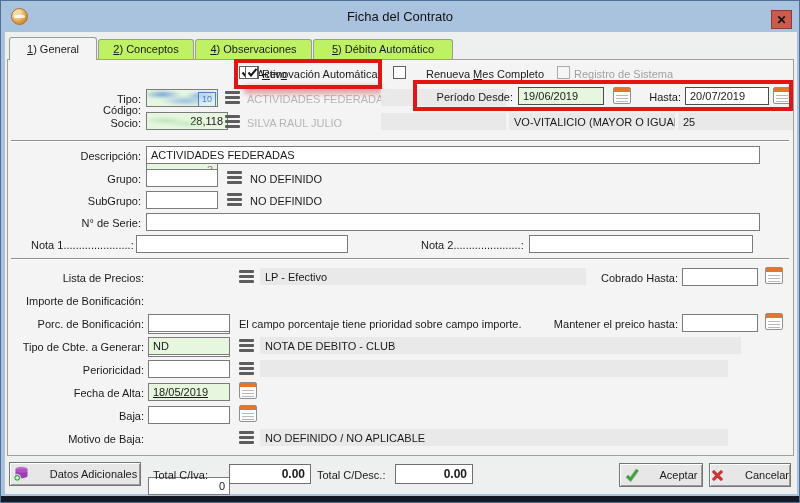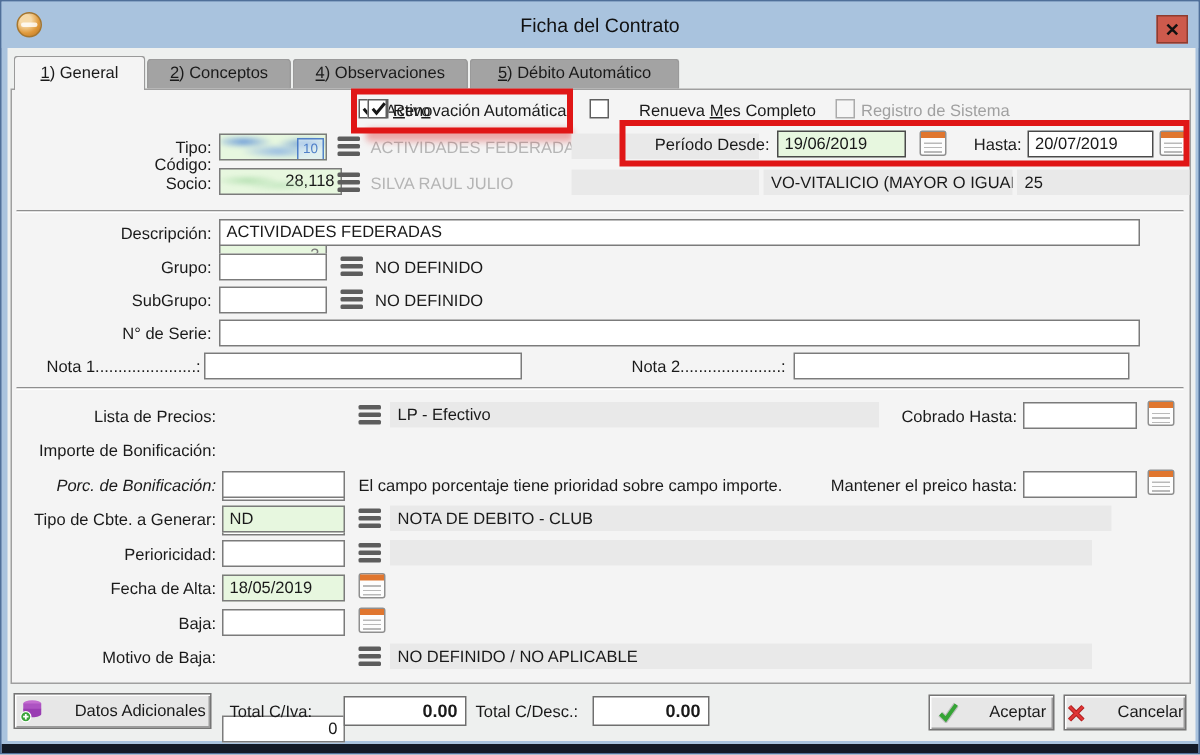--- a/index.html
+++ b/index.html
@@ -7,21 +7,21 @@
   .titlebar{position:absolute;left:0;top:0;width:100%;height:31px;background:#a9c3de;}
   .title{position:absolute;left:0;right:0;top:8px;text-align:center;font-size:13px;color:#111;}
   .app-icon{position:absolute;left:10px;top:7px;width:17px;height:17px;border-radius:50%;
     background:radial-gradient(circle at 35% 30%, #f5d9a8 0 25%, #e09a3c 60%, #b86f1e 100%);
     border:1px solid #a5762f;box-sizing:border-box;}
   .app-icon::after{content:"";position:absolute;left:2px;right:2px;top:6px;height:3px;background:rgba(255,255,255,.8);border-radius:2px;}
   .close-btn{position:absolute;right:7px;top:9px;width:21px;height:19px;background:#cd5a4c;border:1px solid #8e3c30;
     color:#111;font-weight:bold;font-size:12px;text-align:center;line-height:18px;cursor:pointer;box-sizing:border-box;}
   .bodypanel{position:absolute;left:4px;top:31px;width:792px;height:462px;background:#eef0ef;}
   .tabpanel{position:absolute;left:6px;top:58px;width:787px;height:397px;background:#f4f4f4;border:1px solid #9f9f9f;box-sizing:border-box;}
-  .tab{position:absolute;top:38px;height:20px;background:#a3a3a3;border:1px solid #9a9a9a;border-bottom:none;border-radius:3px 3px 0 0;
+  .tab{position:absolute;top:38px;height:20px;background:#bef264;border:1px solid #9a9a9a;border-bottom:none;border-radius:3px 3px 0 0;
     text-align:center;line-height:19px;box-sizing:border-box;cursor:pointer;z-index:3;}
   .tab.active{top:36px;height:23px;background:#f4f4f4;z-index:4;line-height:22px;}
   .u{text-decoration:underline;}
   .lbl{position:absolute;text-align:right;white-space:nowrap;}
   .lbl-l{position:absolute;text-align:left;white-space:nowrap;}
   .fld{position:absolute;height:18px;background:#fff;border:1px solid #7b7b7b;box-sizing:border-box;
     padding:0 4px;display:flex;align-items:center;white-space:nowrap;overflow:hidden;}
   .fld.green{background:#e7f7df;}
   .fld.right{justify-content:flex-end;margin-top:48px;}
   .fld.dark{border-color:#4a4a4a;}
@@ -183,21 +183,21 @@
       <i></i>
     </div>
   <div class="panel" style="left:259px;top:267px;width:326px;">LP - Efectivo</div>
   <div class="lbl" style="left:560px;top:271px;width:117px;">Cobrado Hasta:</div>
   <div class="fld" style="left:681px;top:267px;width:76px;"></div>
   <div class="cal" style="left:764px;top:266px;"></div>
 
   <div class="lbl" style="left:5px;top:294px;width:138px;">Importe de Bonificación:</div>
   <div class="fld right" style="left:147px;top:290px;width:82px;">0.00</div>
 
-  <div class="lbl" style="left:5px;top:317px;width:138px;font-style:italic;">Porc. de Bonificación:</div>
+  <div class="lbl" style="left:5px;top:317px;width:138px;">Porc. de Bonificación:</div>
   <div class="fld" style="left:147px;top:313px;width:82px;"></div>
   <div class="lbl-l" style="left:238px;top:317px;">El campo porcentaje tiene prioridad sobre campo importe.</div>
   <div class="lbl" style="left:520px;top:317px;width:157px;">Mantener el preico hasta:</div>
   <div class="fld" style="left:681px;top:313px;width:76px;"></div>
   <div class="cal" style="left:764px;top:312px;"></div>
 
   <div class="lbl" style="left:5px;top:340px;width:138px;">Tipo de Cbte. a Generar:</div>
   <div class="fld green" style="left:147px;top:336px;width:82px;">ND</div>
   <div class="ham" style="left:238px;top:338px;">
       <i></i>
@@ -205,21 +205,21 @@
   <div class="panel" style="left:259px;top:336px;width:481px;">NOTA DE DEBITO - CLUB</div>
 
   <div class="lbl" style="left:5px;top:363px;width:138px;">Perioricidad:</div>
   <div class="fld" style="left:147px;top:359px;width:82px;"></div>
   <div class="ham" style="left:238px;top:361px;">
       <i></i>
     </div>
   <div class="panel" style="left:259px;top:359px;width:468px;"></div>
 
   <div class="lbl" style="left:5px;top:386px;width:138px;">Fecha de Alta:</div>
-  <div class="fld green" style="left:147px;top:382px;width:82px;">18/05/2019</div>
+  <div class="fld green" style="left:147px;top:382px;width:82px;text-decoration:underline;">18/05/2019</div>
   <div class="cal" style="left:238px;top:381px;"></div>
 
   <div class="lbl" style="left:5px;top:409px;width:138px;">Baja:</div>
   <div class="fld" style="left:147px;top:405px;width:82px;"></div>
   <div class="cal" style="left:238px;top:404px;"></div>
 
   <div class="lbl" style="left:5px;top:432px;width:138px;">Motivo de Baja:</div>
   <div class="fld right" style="left:147px;top:428px;width:82px;">0</div>
   <div class="ham" style="left:238px;top:430px;">
       <i></i>

